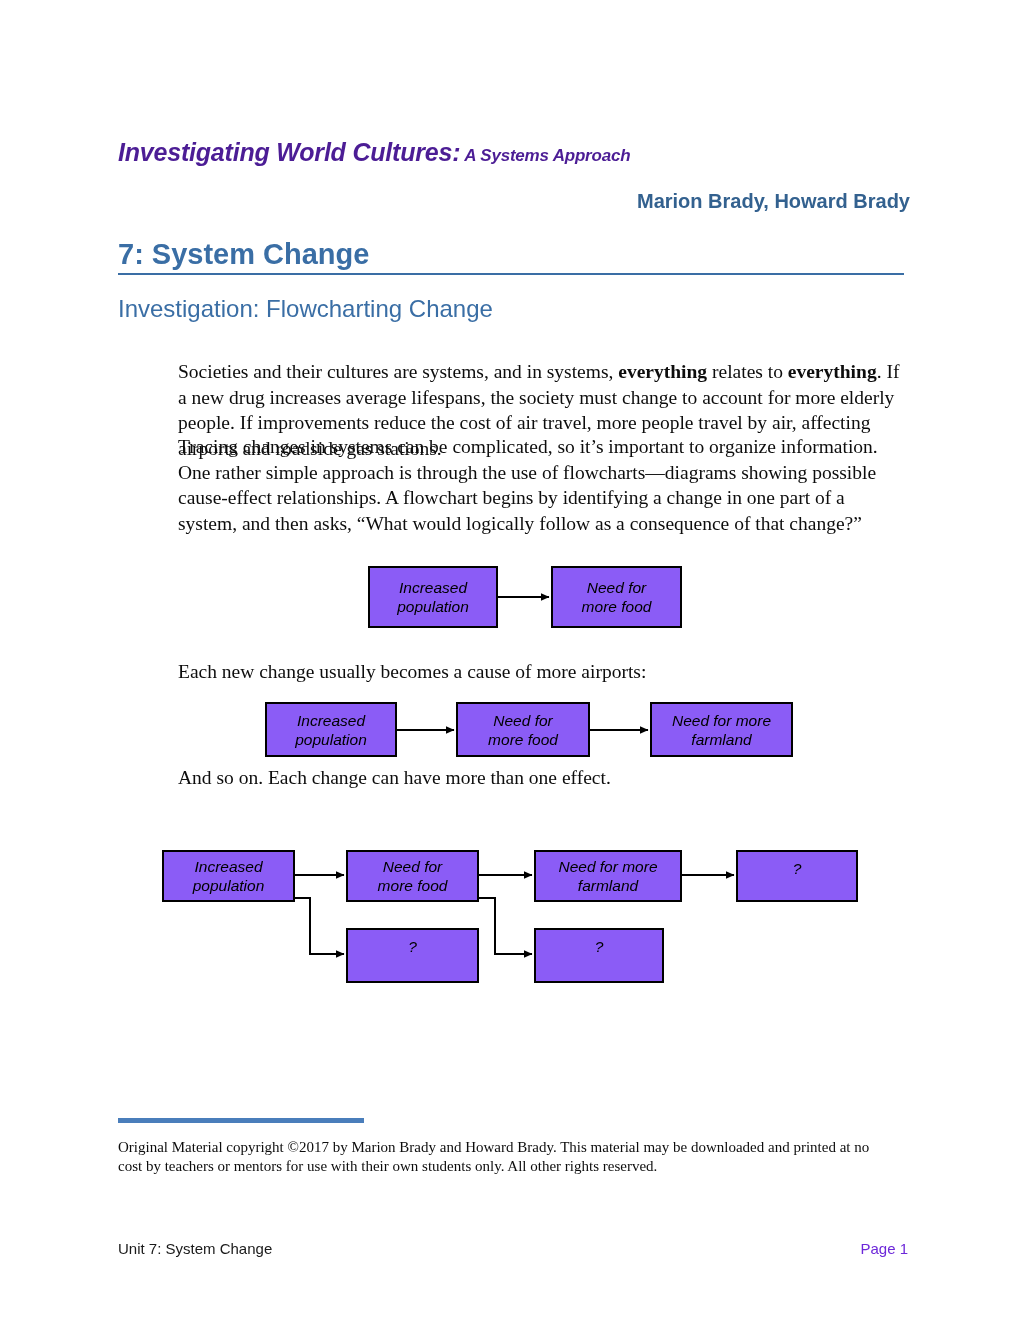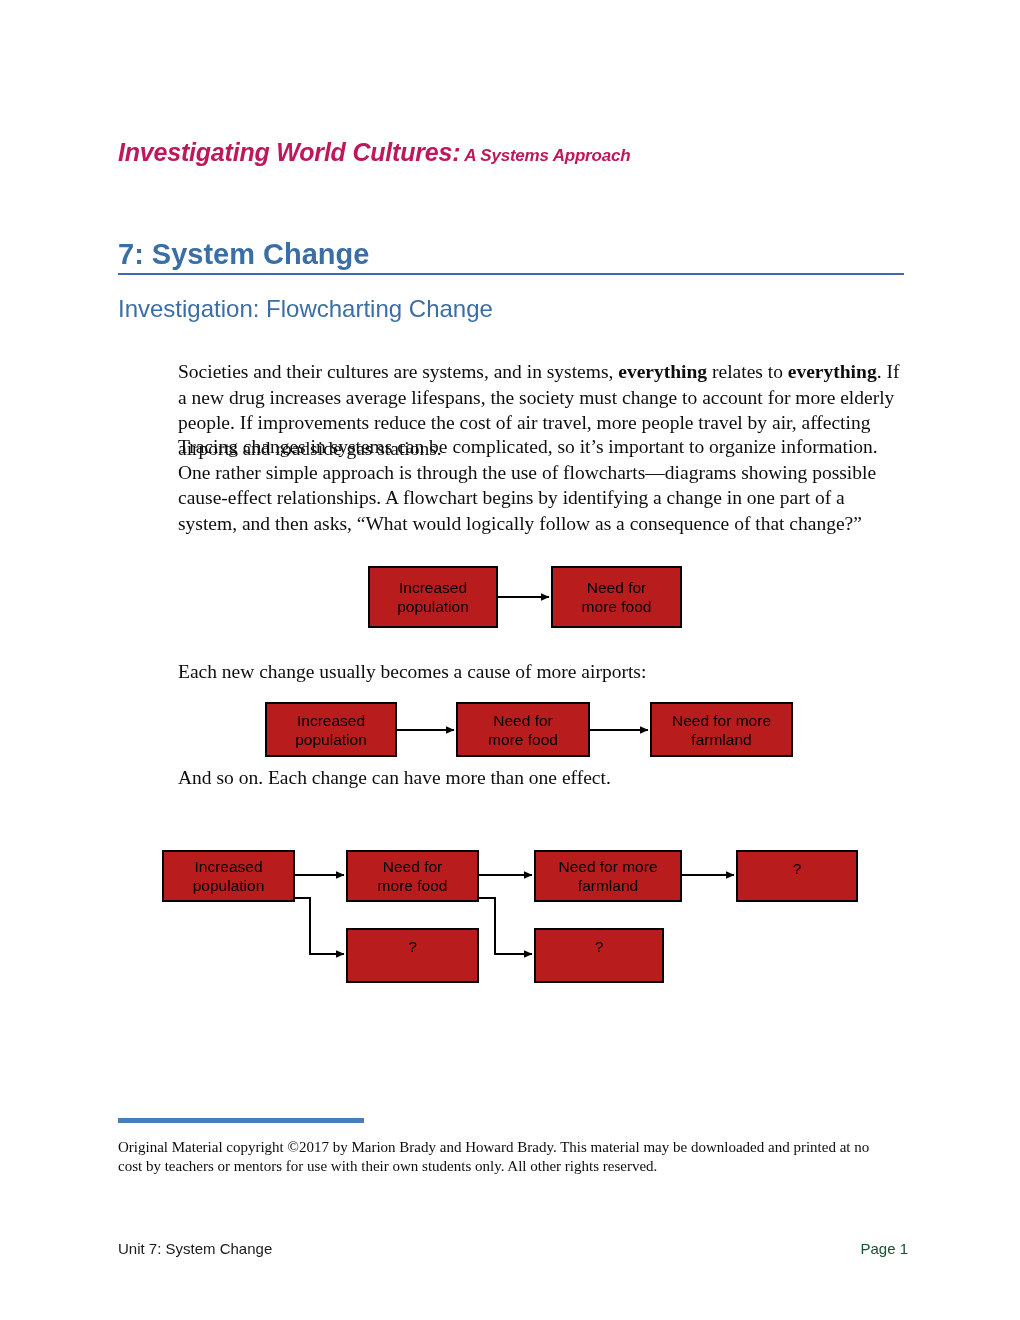--- a/index.html
+++ b/index.html
@@ -23,21 +23,21 @@
 
   
   .doc-title {
     position: absolute;
     left: 118px;
     top: 138px;
     font-family: "Liberation Sans", sans-serif;
     font-style: italic;
     font-weight: bold;
     font-size: 25px;
-    color: #be185d;
+    color: #4c1d95;
     letter-spacing: -0.2px;
     white-space: nowrap;
   }
   .doc-title .sub {
     font-size: 17px;
     font-weight: bold;
     font-style: italic;
   }
 
   .byline {
@@ -142,61 +142,63 @@
     font-size: 15px;
     color: #1a1a1a;
     white-space: nowrap;
   }
   .footer-right {
     position: absolute;
     right: 112px;
     top: 1240px;
     font-family: "Liberation Sans", sans-serif;
     font-size: 15px;
-    color: #14532d;
+    color: #6d28d9;
     white-space: nowrap;
   }
 
   
   .flow {
     position: absolute;
   }
   .flow-box {
     position: absolute;
     box-sizing: border-box;
     border: 2px solid #000000;
-    background: #b91c1c;
+    background: #8b5cf6;
     font-family: "Liberation Sans", sans-serif;
     font-size: 15.5px;
     line-height: 19px;
     color: #000000;
     text-align: center;
     display: flex;
     align-items: center;
     justify-content: center;
     white-space: pre-line;
+    font-style: italic;
   }
   .flow-box.q {
     align-items: flex-start;
     padding-top: 7px;
   }
   .flow svg {
     position: absolute;
     left: 0;
     top: 0;
     overflow: visible;
   }
 </style>
 </head>
 <body>
 
 <div class="page">
 
   <div class="doc-title"><span>Investigating World Cultures:</span><span class="sub"> A Systems Approach</span></div>
 
+  <div class="byline">Marion Brady, Howard Brady</div>
 
   <div class="unit-heading">7: System Change</div>
   <div class="heading-rule"></div>
 
   <div class="section-heading">Investigation: Flowcharting Change</div>
 
   <div class="para p1"><span>Societies and their cultures are systems, and in systems, </span><b>everything</b><span> relates to </span><b>everything</b><span>. If a new drug increases average lifespans, the society must change to account for more elderly people. If improvements reduce the cost of air travel, more people travel by air, affecting airports and roadside gas stations.</span></div>
 
   <div class="para p2">Tracing changes in systems can be complicated, so it’s important to organize information. One rather simple approach is through the use of flowcharts—diagrams showing possible cause-effect relationships. A flowchart begins by identifying a change in one part of a system, and then asks, “What would logically follow as a consequence of that change?”</div>
 

